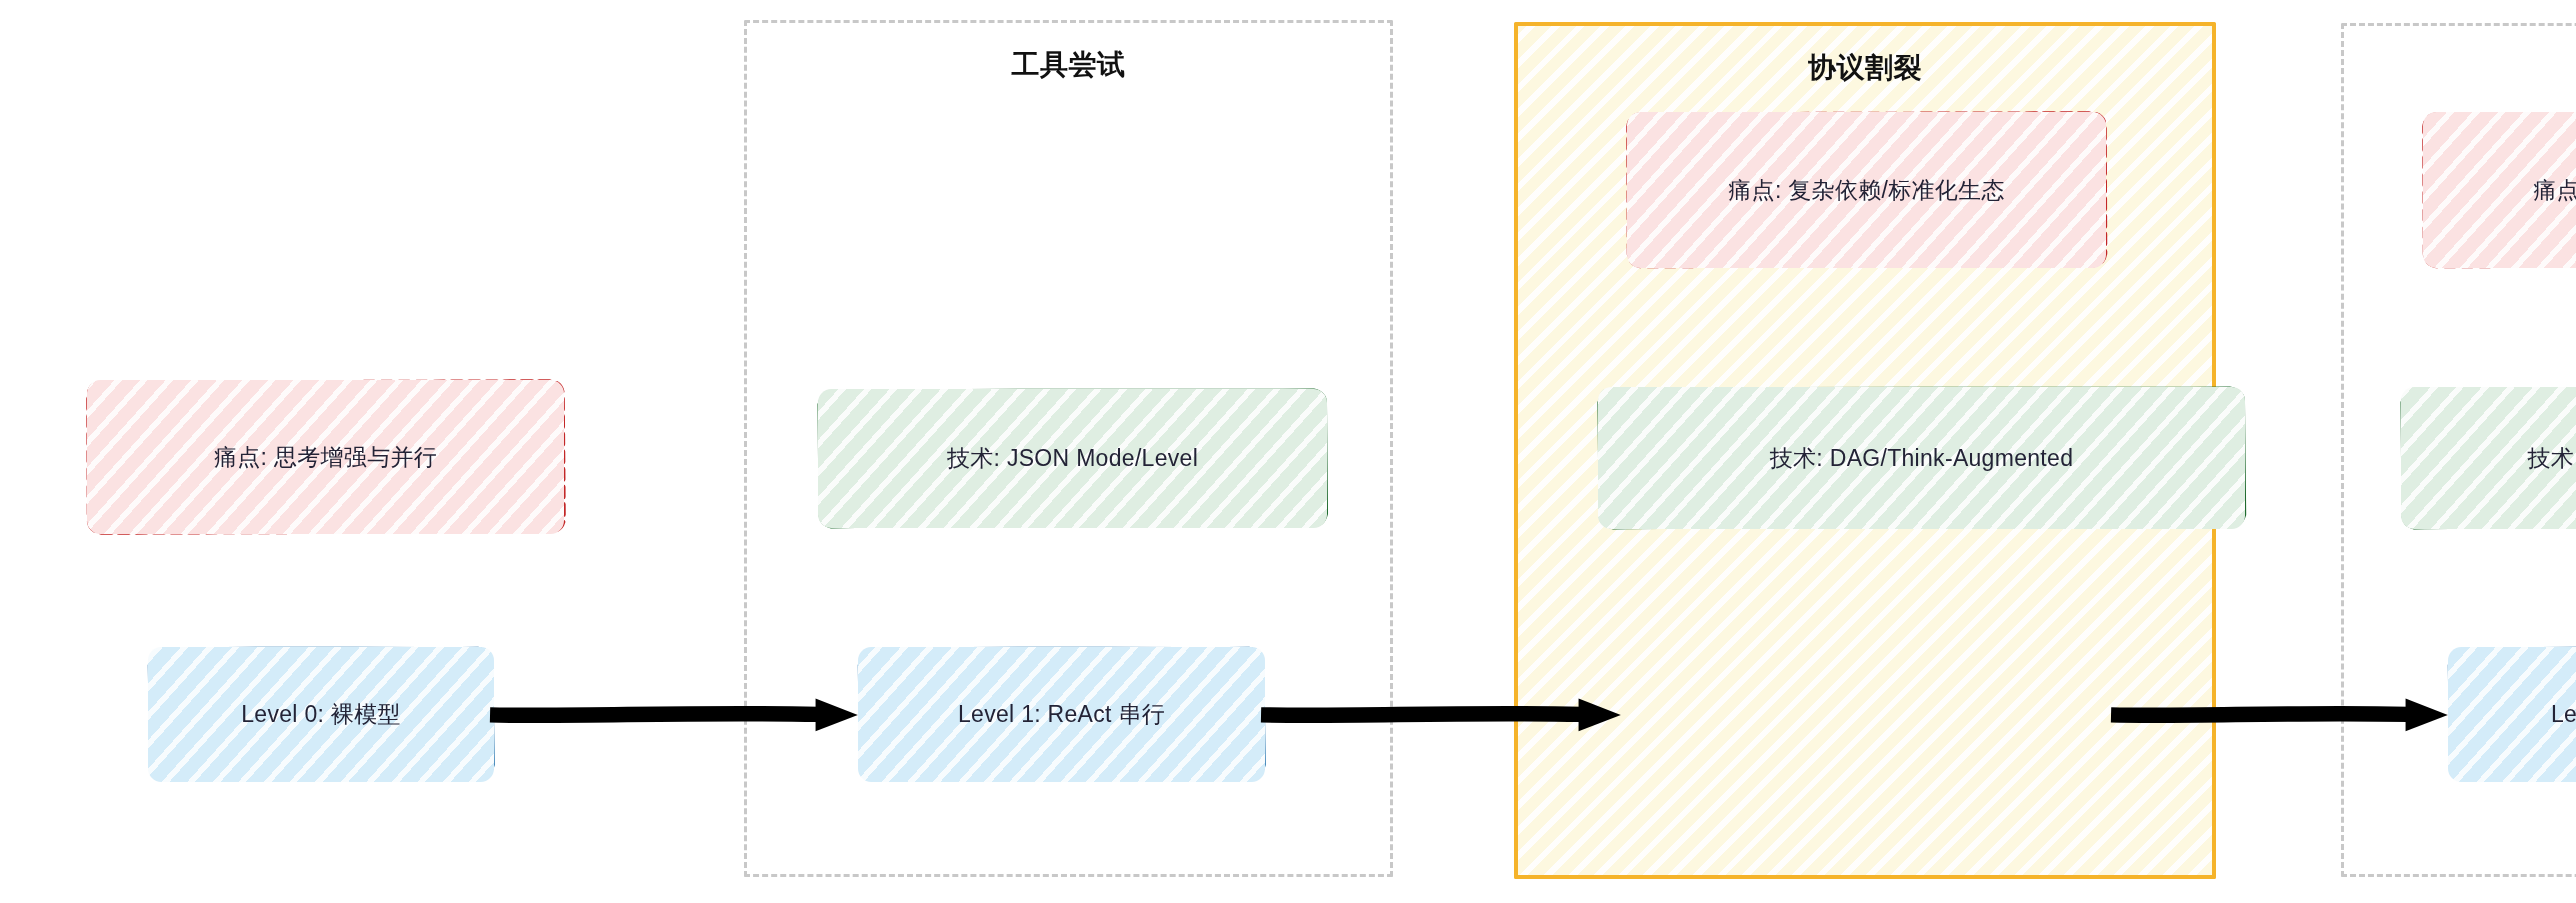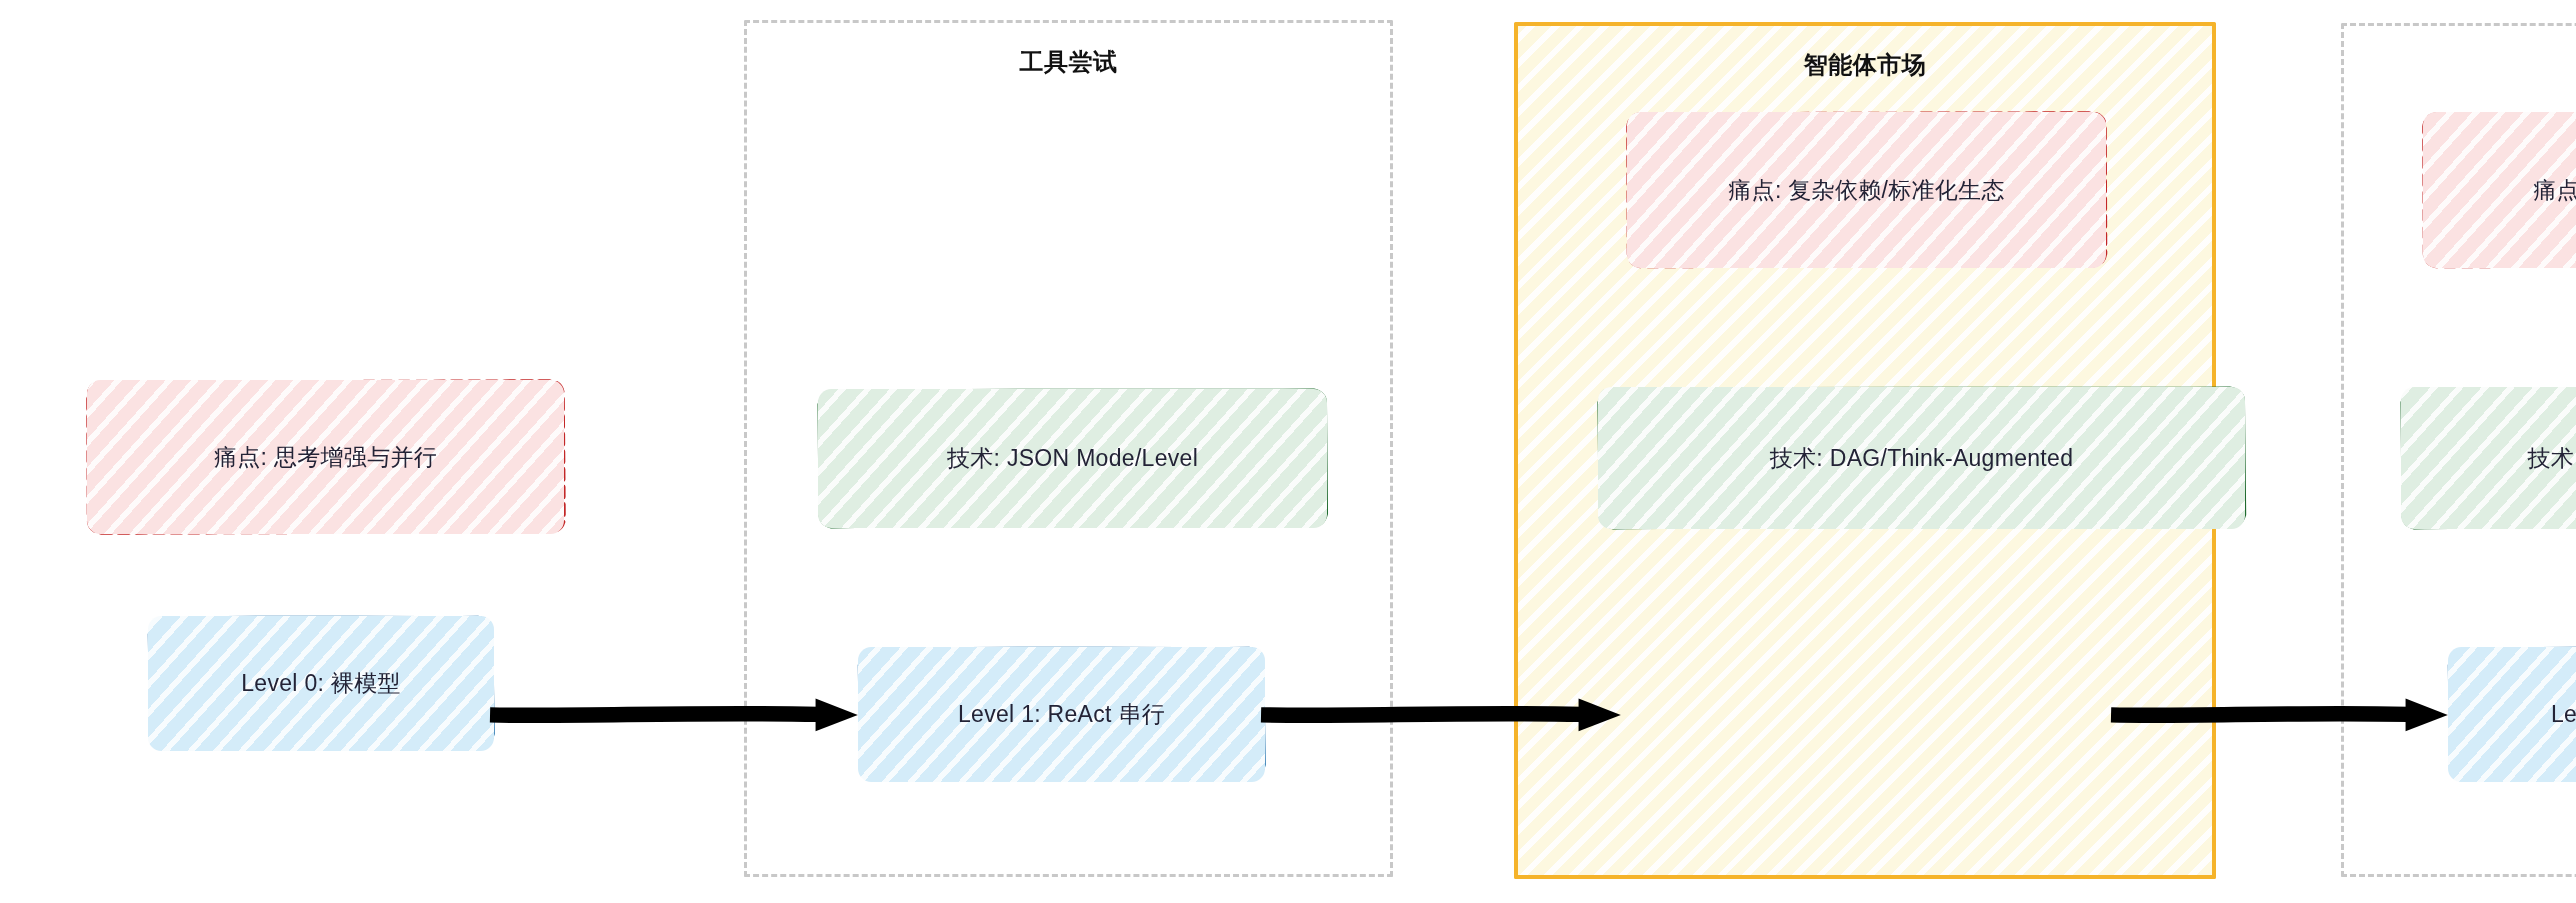--- a/index.html
+++ b/index.html
@@ -38,21 +38,21 @@
         rgba(255,255,255,0) 0px,
         rgba(255,255,255,0) 11.3px,
         rgba(255,255,255,0.92) 11.3px,
         rgba(255,255,255,0.92) 17.5px);
   }
   .cluster-title {
     position: absolute;
     left: 0;
     right: 0;
     text-align: center;
-    font-size: 24px;
+    font-size: 28px;
     font-weight: 700;
     color: #111111;
     letter-spacing: 0.5px;
     white-space: nowrap;
   }
 
   
   .node {
     position: absolute;
     box-sizing: border-box;
@@ -139,21 +139,21 @@
 <body>
 
 <div id="canvas">
 
 
   <div class="cluster cluster-plain" style="left:744px; top:19.6px; width:649px; height:857px;">
     <div class="cluster-title" style="top:23px;">工具尝试</div>
   </div>
 
   <div class="cluster cluster-highlight" style="left:1514px; top:21.6px; width:702px; height:857px;">
-    <div class="cluster-title" style="top:23px;">智能体市场</div>
+    <div class="cluster-title" style="top:23px;">协议割裂</div>
   </div>
 
   <div class="cluster cluster-plain" style="left:2341px; top:23px; width:662px; height:854px;">
     <div class="cluster-title" style="top:20.6px;">标准化未来</div>
   </div>
 
   <div class="node" style="left:87px; top:380px; width:477px; height:154px;">
     <div class="fill-layer fill-pain"></div>
     <svg class="node-svg" viewBox="0 0 925 298" preserveAspectRatio="none">
       <path class="rough-stroke" stroke="#c32727" stroke-width="9" stroke-dasharray="20,14" d="M27,6 L898,3 Q921,5 922,28 L924,271 Q920,293 897,292 L26,295 Q4,291 4,269 L3,29 Q6,7 27,6 Z"></path>
@@ -201,21 +201,21 @@
 
   <div class="node" style="left:2401px; top:387px; width:541px; height:142px;">
     <div class="fill-layer fill-tech"></div>
     <svg class="node-svg" viewBox="0 0 1050 276" preserveAspectRatio="none">
       <path class="rough-stroke" stroke="#1f6b2e" stroke-width="10" d="M24,8 C200,2 690,6 1024,4 Q1046,9 1045,30 L1047,248 Q1042,270 1020,269 C750,274 255,267 26,272 Q5,267 6,246 L4,30 Q8,10 24,8 Z"></path>
       <path class="rough-stroke" stroke="#1f6b2e" stroke-width="7" opacity="0.7" d="M30,14 C220,9 710,12 1018,10 Q1039,15 1038,34 L1040,244 Q1035,264 1014,263 C760,268 275,262 32,266 Q12,261 13,242 L11,34 Q14,16 30,14 Z"></path>
     </svg>
     <div class="node-label">技术: MCP 协议/智能体市场</div>
   </div>
 
-  <div class="node" style="left:148px; top:616px; width:346px; height:135px;">
+  <div class="node" style="left:148px; top:647px; width:346px; height:135px;">
     <div class="fill-layer fill-level-blue"></div>
     <svg class="node-svg" viewBox="0 0 672 262" preserveAspectRatio="none">
       <path class="rough-stroke" stroke="#1168a8" stroke-width="13" d="M34,9 C160,3 480,8 640,6 Q666,12 664,36 L667,228 Q661,254 636,252 C460,258 170,251 33,255 Q7,249 9,226 L6,36 Q12,11 34,9 Z"></path>
       <path class="rough-stroke" stroke="#1168a8" stroke-width="8" opacity="0.65" d="M40,16 C180,11 500,14 634,12 Q657,18 655,40 L658,224 Q652,247 630,246 C470,251 185,245 39,248 Q16,243 18,221 L15,40 Q20,18 40,16 Z"></path>
     </svg>
     <div class="node-label">Level 0: 裸模型</div>
   </div>
 
   <div class="node" style="left:858px; top:647px; width:407px; height:135px;">
     <div class="fill-layer fill-level-blue"></div>

